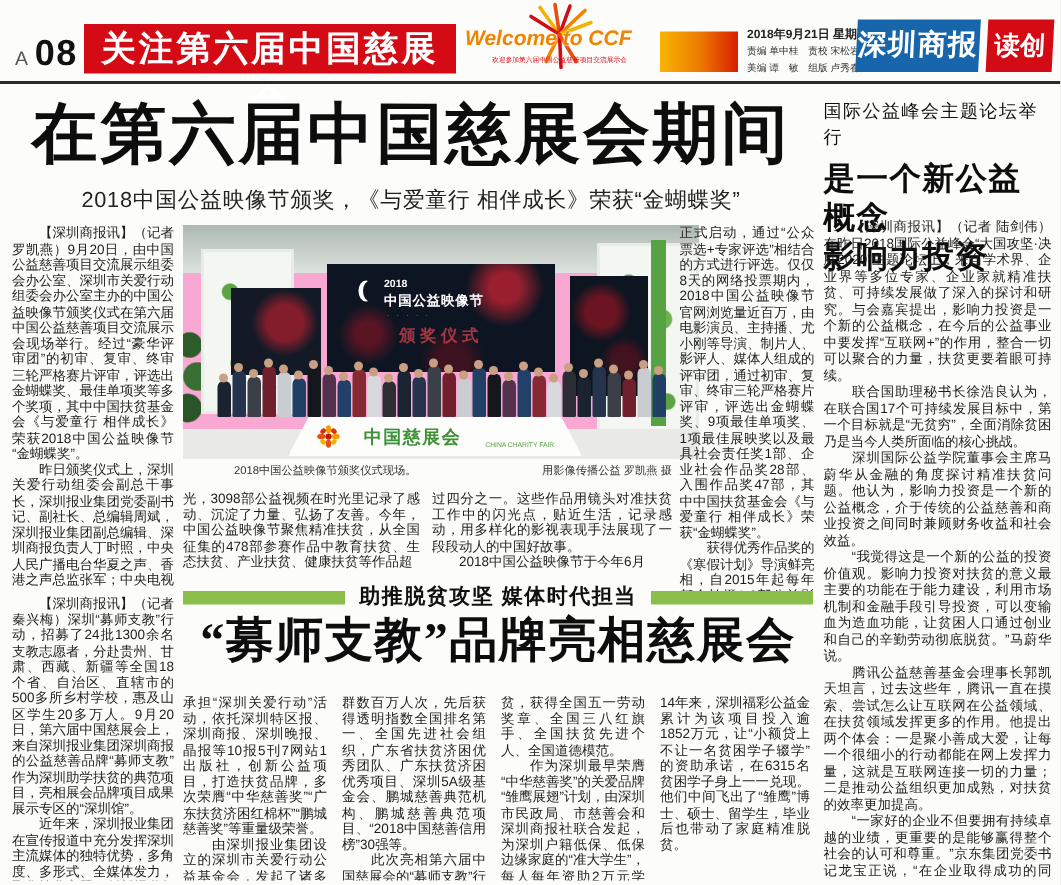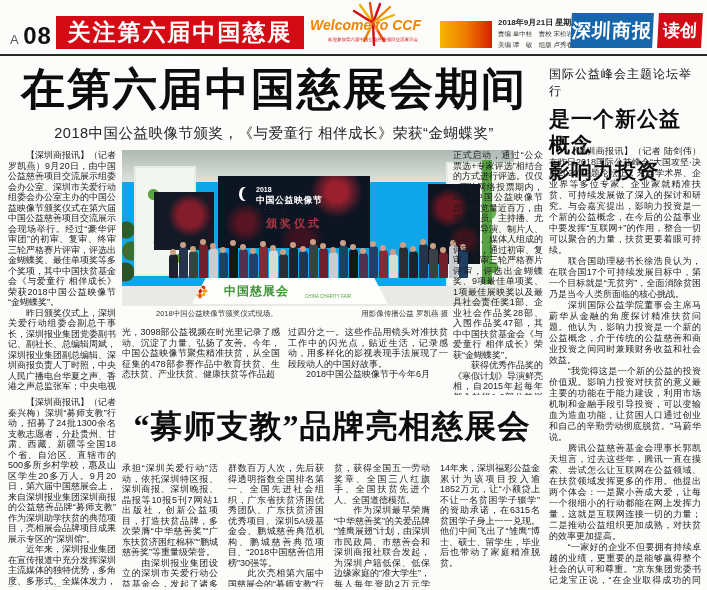--- a/index.html
+++ b/index.html
@@ -35,21 +35,21 @@
   .txt{position:absolute;font-size:9px;line-height:10.5px;text-align:justify;color:#1c1c1c;
        white-space:pre-line;overflow:hidden;}
   .s1-col1{left:8px;top:150px;width:108px;height:242px;}
   .s1-col4{left:453px;top:150px;width:90px;height:245px;}
   .s1-colA{left:122px;top:327px;width:158px;height:58px;}
   .s1-colB{left:288px;top:327px;width:160px;height:58px;}
   .caption{position:absolute;left:122px;top:309px;width:326px;display:flex;justify-content:space-between;
            font-size:7.5px;color:#333;}
   .caption .cl{padding-left:34px;}
   
-  .photo{position:absolute;left:122px;top:150px;width:392px;height:156px;background:#0ea5e9;overflow:hidden;}
+  .photo{position:absolute;left:122px;top:150px;width:344px;height:156px;background:#f9a8d4;overflow:hidden;}
   .ph-ceiling{position:absolute;left:0;top:0;width:100%;height:32px;
       background:linear-gradient(#aeb9b3,#dde2dd),
                  repeating-linear-gradient(90deg,rgba(255,255,255,.55) 0 2px,transparent 2px 20px);}
   .ph-plants{position:absolute;left:-6px;bottom:20px;width:26px;height:70px;
       background:radial-gradient(circle at 40% 20%,#2e5c2b 0 8px,transparent 9px),
                  radial-gradient(circle at 60% 50%,#3a6f33 0 9px,transparent 10px),
                  radial-gradient(circle at 35% 80%,#2c5429 0 9px,transparent 10px);}
   .ph-wall-l{position:absolute;left:12px;top:16px;width:58px;height:106px;background:#f4f6f2;
       background-image:radial-gradient(circle at 30% 25%,#5ba345 0 5px,transparent 6px),
                        radial-gradient(circle at 70% 45%,#6db352 0 6px,transparent 7px),
@@ -77,21 +77,21 @@
   .ph-screen-c .moon{position:absolute;left:24px;top:11px;width:10px;height:14px;border-radius:50%;
       box-shadow:-3px 0 0 0 #fff;}
   .ph-screen-c .dots{position:absolute;left:40px;top:31px;font-size:4px;color:#c9a;letter-spacing:2px;}
   .ph-screen-c .sub{position:absolute;left:0;top:40px;width:100%;text-align:center;font-size:11px;
       color:#c8404a;opacity:.8;letter-spacing:3px;filter:blur(.4px);font-weight:bold;}
   .ph-crowd{position:absolute;left:6px;right:6px;bottom:20px;height:42px;text-align:center;}
   .person{display:inline-block;vertical-align:bottom;width:9px;margin:0 .5px;border-radius:4px 4px 1px 1px;position:relative;}
   .person .head{position:absolute;top:-5px;left:1.5px;width:6px;height:6px;border-radius:50%;background:#c9a083;}
   .ph-floor{position:absolute;left:0;bottom:0;width:100%;height:20px;background:#e9eae5;}
   .ph-banner{position:absolute;left:70px;bottom:2px;width:196px;height:26px;background:#fdfdfb;
-      clip-path:polygon(7% 0,93% 0,100% 100%,0 100%);display:flex;align-items:center;gap:16px;
+      clip-path:polygon(7% 0,93% 0,100% 100%,0 100%);display:flex;align-items:center;justify-content:center;gap:16px;
       box-shadow:0 1px 2px rgba(0,0,0,.25);}
   .ph-banner .cn{font-size:12px;font-weight:bold;color:#3f9238;letter-spacing:1px;}
   .ph-banner .en{font-size:4.5px;color:#58a345;margin-top:10px;}
   
   .s2-kicker{position:absolute;left:122px;top:389px;width:420px;display:flex;align-items:center;gap:10px;}
   .s2-kicker .bar{flex:1;height:9px;background:#8cbf49;}
   .s2-kicker .kt{font-size:14px;font-weight:bold;color:#111;letter-spacing:1px;white-space:nowrap;}
   .s2-headline{position:absolute;left:122px;top:405px;width:420px;text-align:center;font-size:32px;
       font-weight:bold;color:#0d0d0d;letter-spacing:1px;white-space:nowrap;
       font-family:"Liberation Serif","DejaVu Serif",serif;}
@@ -197,20 +197,25 @@
     <span class="cr">用影像传播公益 罗凯燕 摄</span>
   </div>
 
   <div class="txt s1-colA">光，3098部公益视频在时光里记录了感动、沉淀了力量、弘扬了友善。今年，中国公益映像节聚焦精准扶贫，从全国征集的478部参赛作品中教育扶贫、生态扶贫、产业扶贫、健康扶贫等作品超</div>
   <div class="txt s1-colB">过四分之一。这些作品用镜头对准扶贫工作中的闪光点，贴近生活，记录感动，用多样化的影视表现手法展现了一段段动人的中国好故事。
 　　2018中国公益映像节于今年6月</div>
   <div class="txt s1-col4">正式启动，通过“公众票选+专家评选”相结合的方式进行评选。仅仅8天的网络投票期内，2018中国公益映像节官网浏览量近百万，由电影演员、主持播、尤小刚等导演、制片人、影评人、媒体人组成的评审团，通过初审、复审、终审三轮严格赛片评审，评选出金蝴蝶奖、9项最佳单项奖、1项最佳展映奖以及最具社会责任奖1部、企业社会作品奖28部、入围作品奖47部，其中中国扶贫基金会《与爱童行 相伴成长》荣获“金蝴蝶奖”。
 　　获得优秀作品奖的《寒假计划》导演鲜亮相，自2015年起每年都会拍摄1-2部公益影片，在他看来，公益影片能将各种各样感人的故事搬上银幕，让公益更加深入人心。
 　　为生动展现近年来扶贫攻坚的成果，“用影像传播公益，让公益融入生活”，在第六届中国慈展会期间，特意搭建200多平方米的中国公益映像馆，集中展映70多部获奖优秀公益影片，同时，公益映像馆还将为观众带来全新的主题沙龙及专题影像展。</div>
 
+  <div class="s2-kicker">
+    <div class="bar"></div>
+    <div class="kt">助推脱贫攻坚 媒体时代担当</div>
+    <div class="bar"></div>
+  </div>
   <div class="s2-headline">“募师支教”品牌亮相慈展会</div>
 
   <div class="txt s2-lead">　　【深圳商报讯】（记者 秦兴梅）深圳“募师支教”行动，招募了24批1300余名支教志愿者，分赴贵州、甘肃、西藏、新疆等全国18个省、自治区、直辖市的500多所乡村学校，惠及山区学生20多万人。9月20日，第六届中国慈展会上，来自深圳报业集团深圳商报的公益慈善品牌“募师支教”作为深圳助学扶贫的典范项目，亮相展会品牌项目成果展示专区的“深圳馆”。
 　　近年来，深圳报业集团在宣传报道中充分发挥深圳主流媒体的独特优势，多角度、多形式、全媒体发力，聚焦扶贫主题，创新报道角度，全面宣传深圳脱贫攻坚和对口帮扶的各项举措成效，讲扶贫故事，谈扶贫体会，提扶贫建议，受到市委市政府的充分肯定，得到了社会的广泛认同。
 　　深圳报业集团还以媒体时代担当，组建了深圳关爱行动公益基金会，长期</div>
   <div class="txt s2-ca">承担“深圳关爱行动”活动，依托深圳特区报、深圳商报、深圳晚报、晶报等10报5刊7网站1出版社，创新公益项目，打造扶贫品牌，多次荣膺“中华慈善奖”“广东扶贫济困红棉杯”“鹏城慈善奖”等重量级荣誉。
 　　由深圳报业集团设立的深圳市关爱行动公益基金会，发起了诸多公益项目，形成了包括“募师支教”、“雏鹰展翅”、关爱环卫工人爱心午餐、资助贫困地区贫困儿童和困境儿童家庭、“公益金百万行”、“书香关爱”等慈善和公益品牌，凝聚逾千万人次爱心捐赠，累积善款逾19亿元，公益支出达1.6亿元，受惠人</div>
   <div class="txt s2-cb">群数百万人次，先后获得透明指数全国排名第一、全国先进社会组织，广东省扶贫济困优秀团队、广东扶贫济困优秀项目、深圳5A级基金会、鹏城慈善典范机构、鹏城慈善典范项目、“2018中国慈善信用榜”30强等。
 　　此次亮相第六届中国慈展会的“募师支教”行动，由深圳市关爱办、深圳市慈善会、深圳商报社、环球网“募师支教爱心联盟”共同主办，经过12年探索实践，成为全国知名公益慈善品牌，荣膺第六届“中华慈善奖”，被列入“广东省社会组织扶贫创新五大模式”。从“募师支教”团队中走出来的优秀志愿者扶</div>
   <div class="txt s2-cc">贫，获得全国五一劳动奖章、全国三八红旗手、全国扶贫先进个人、全国道德模范。

